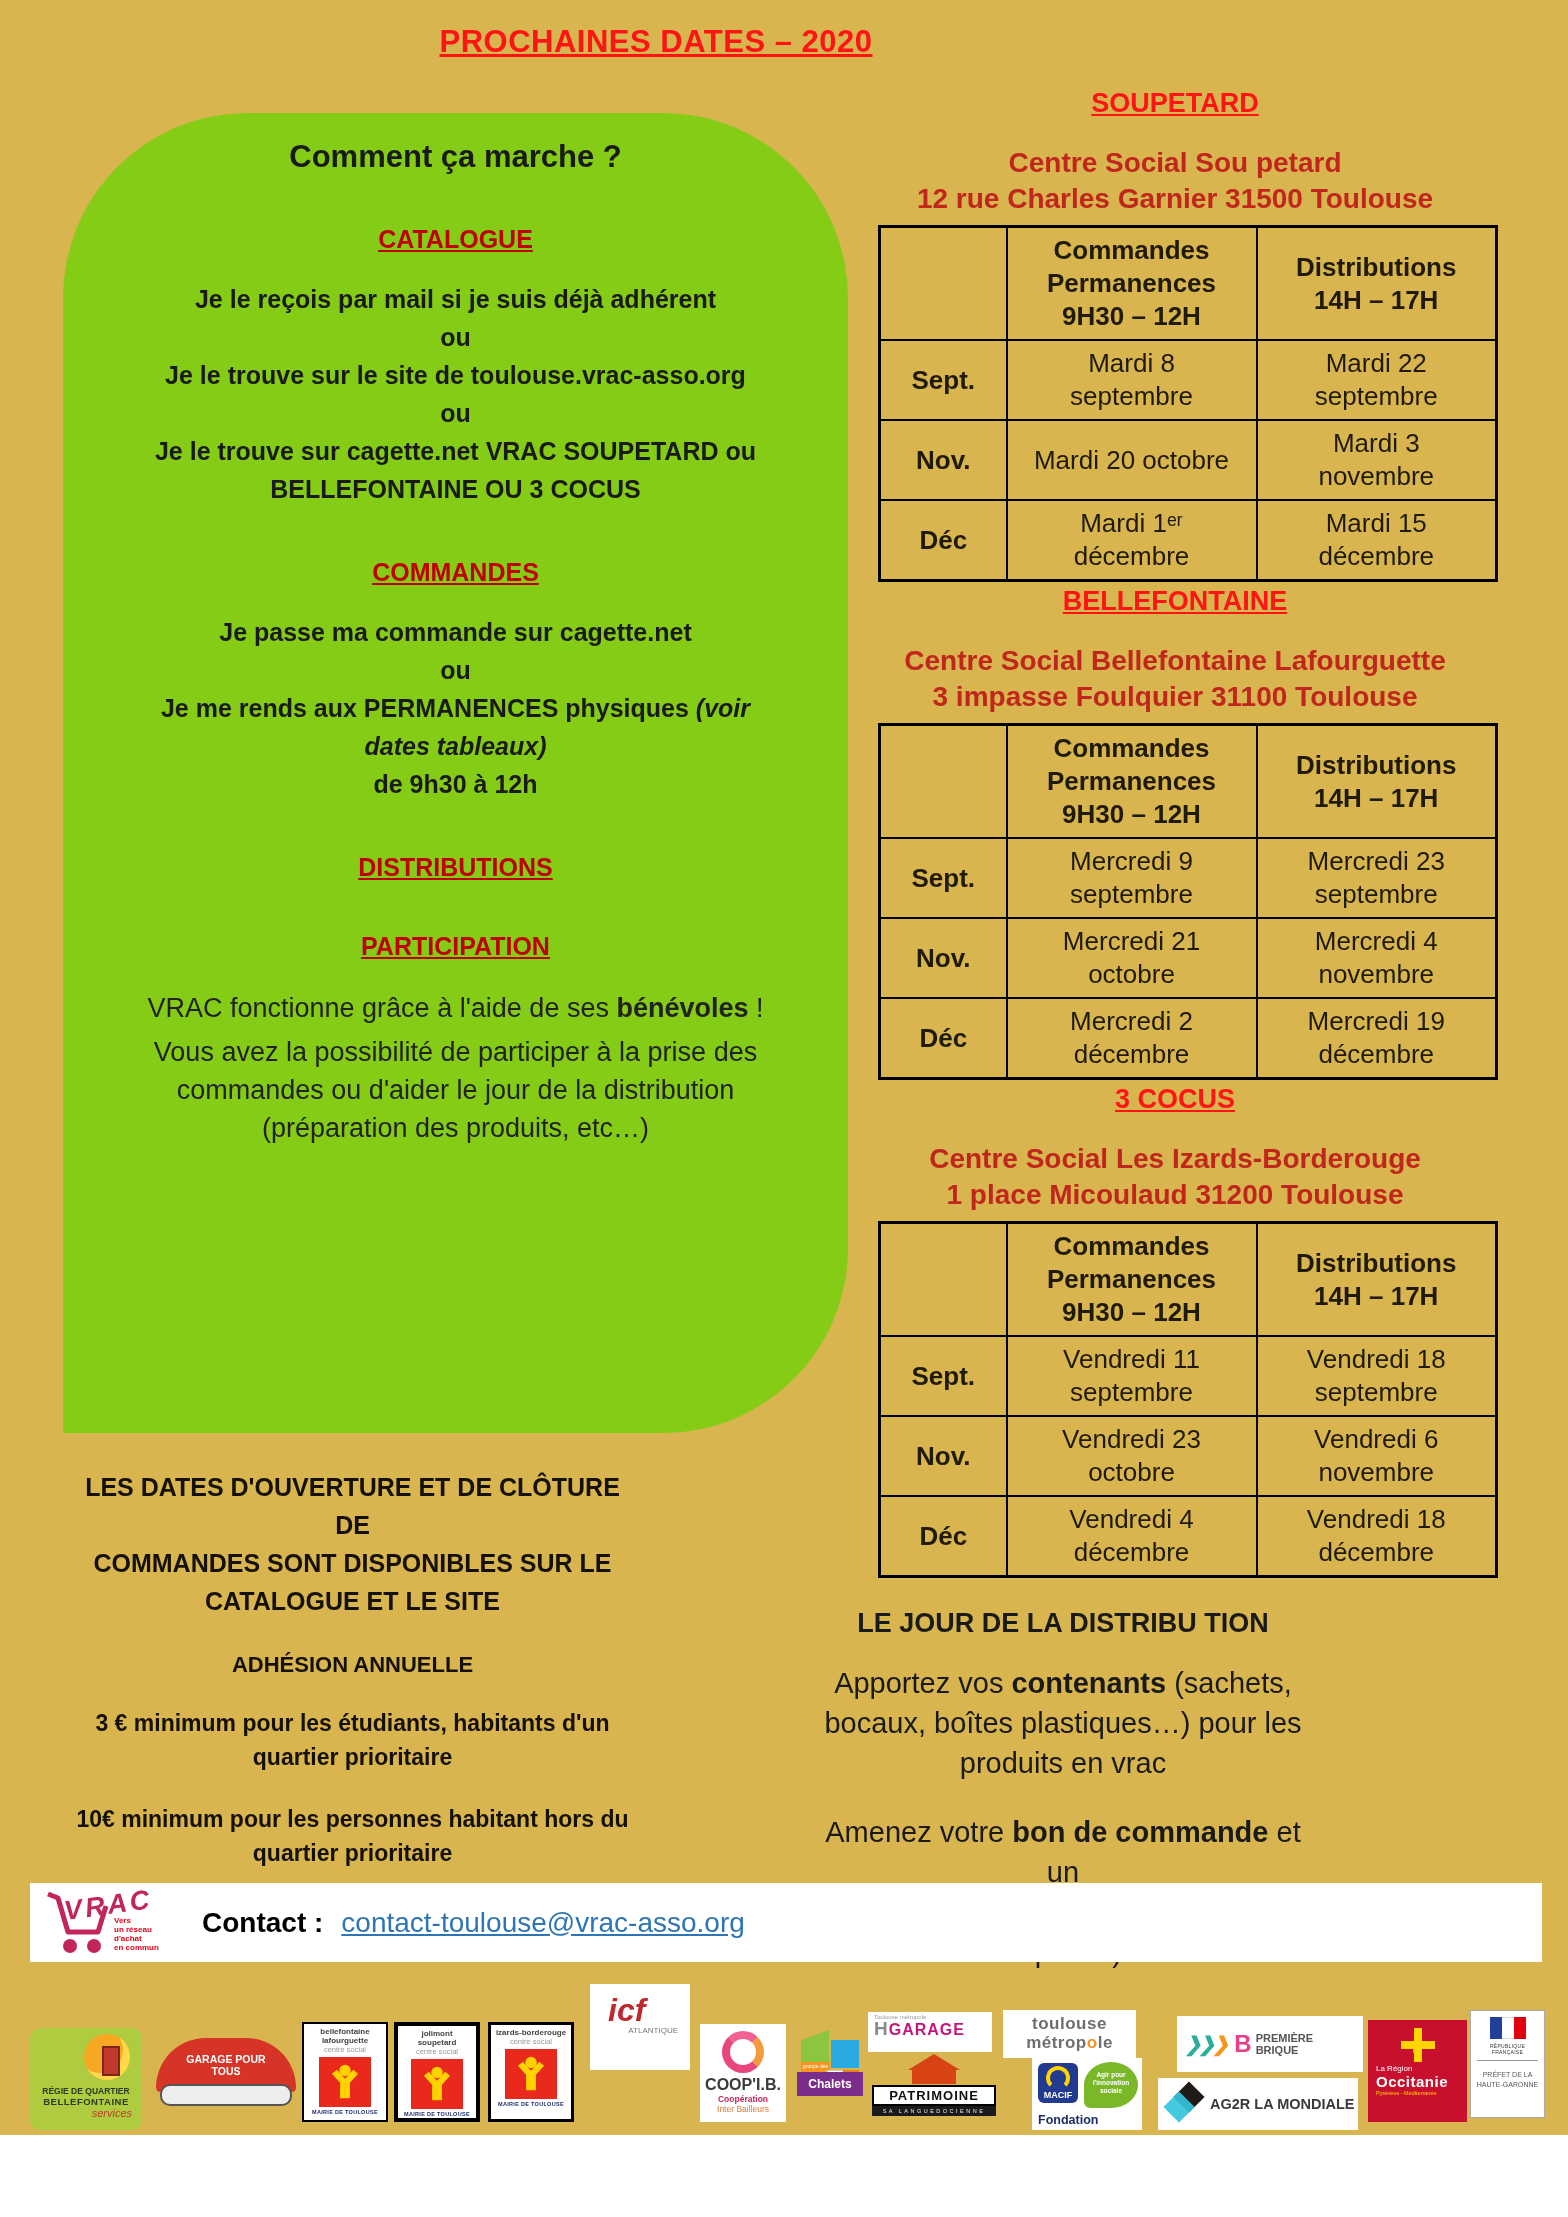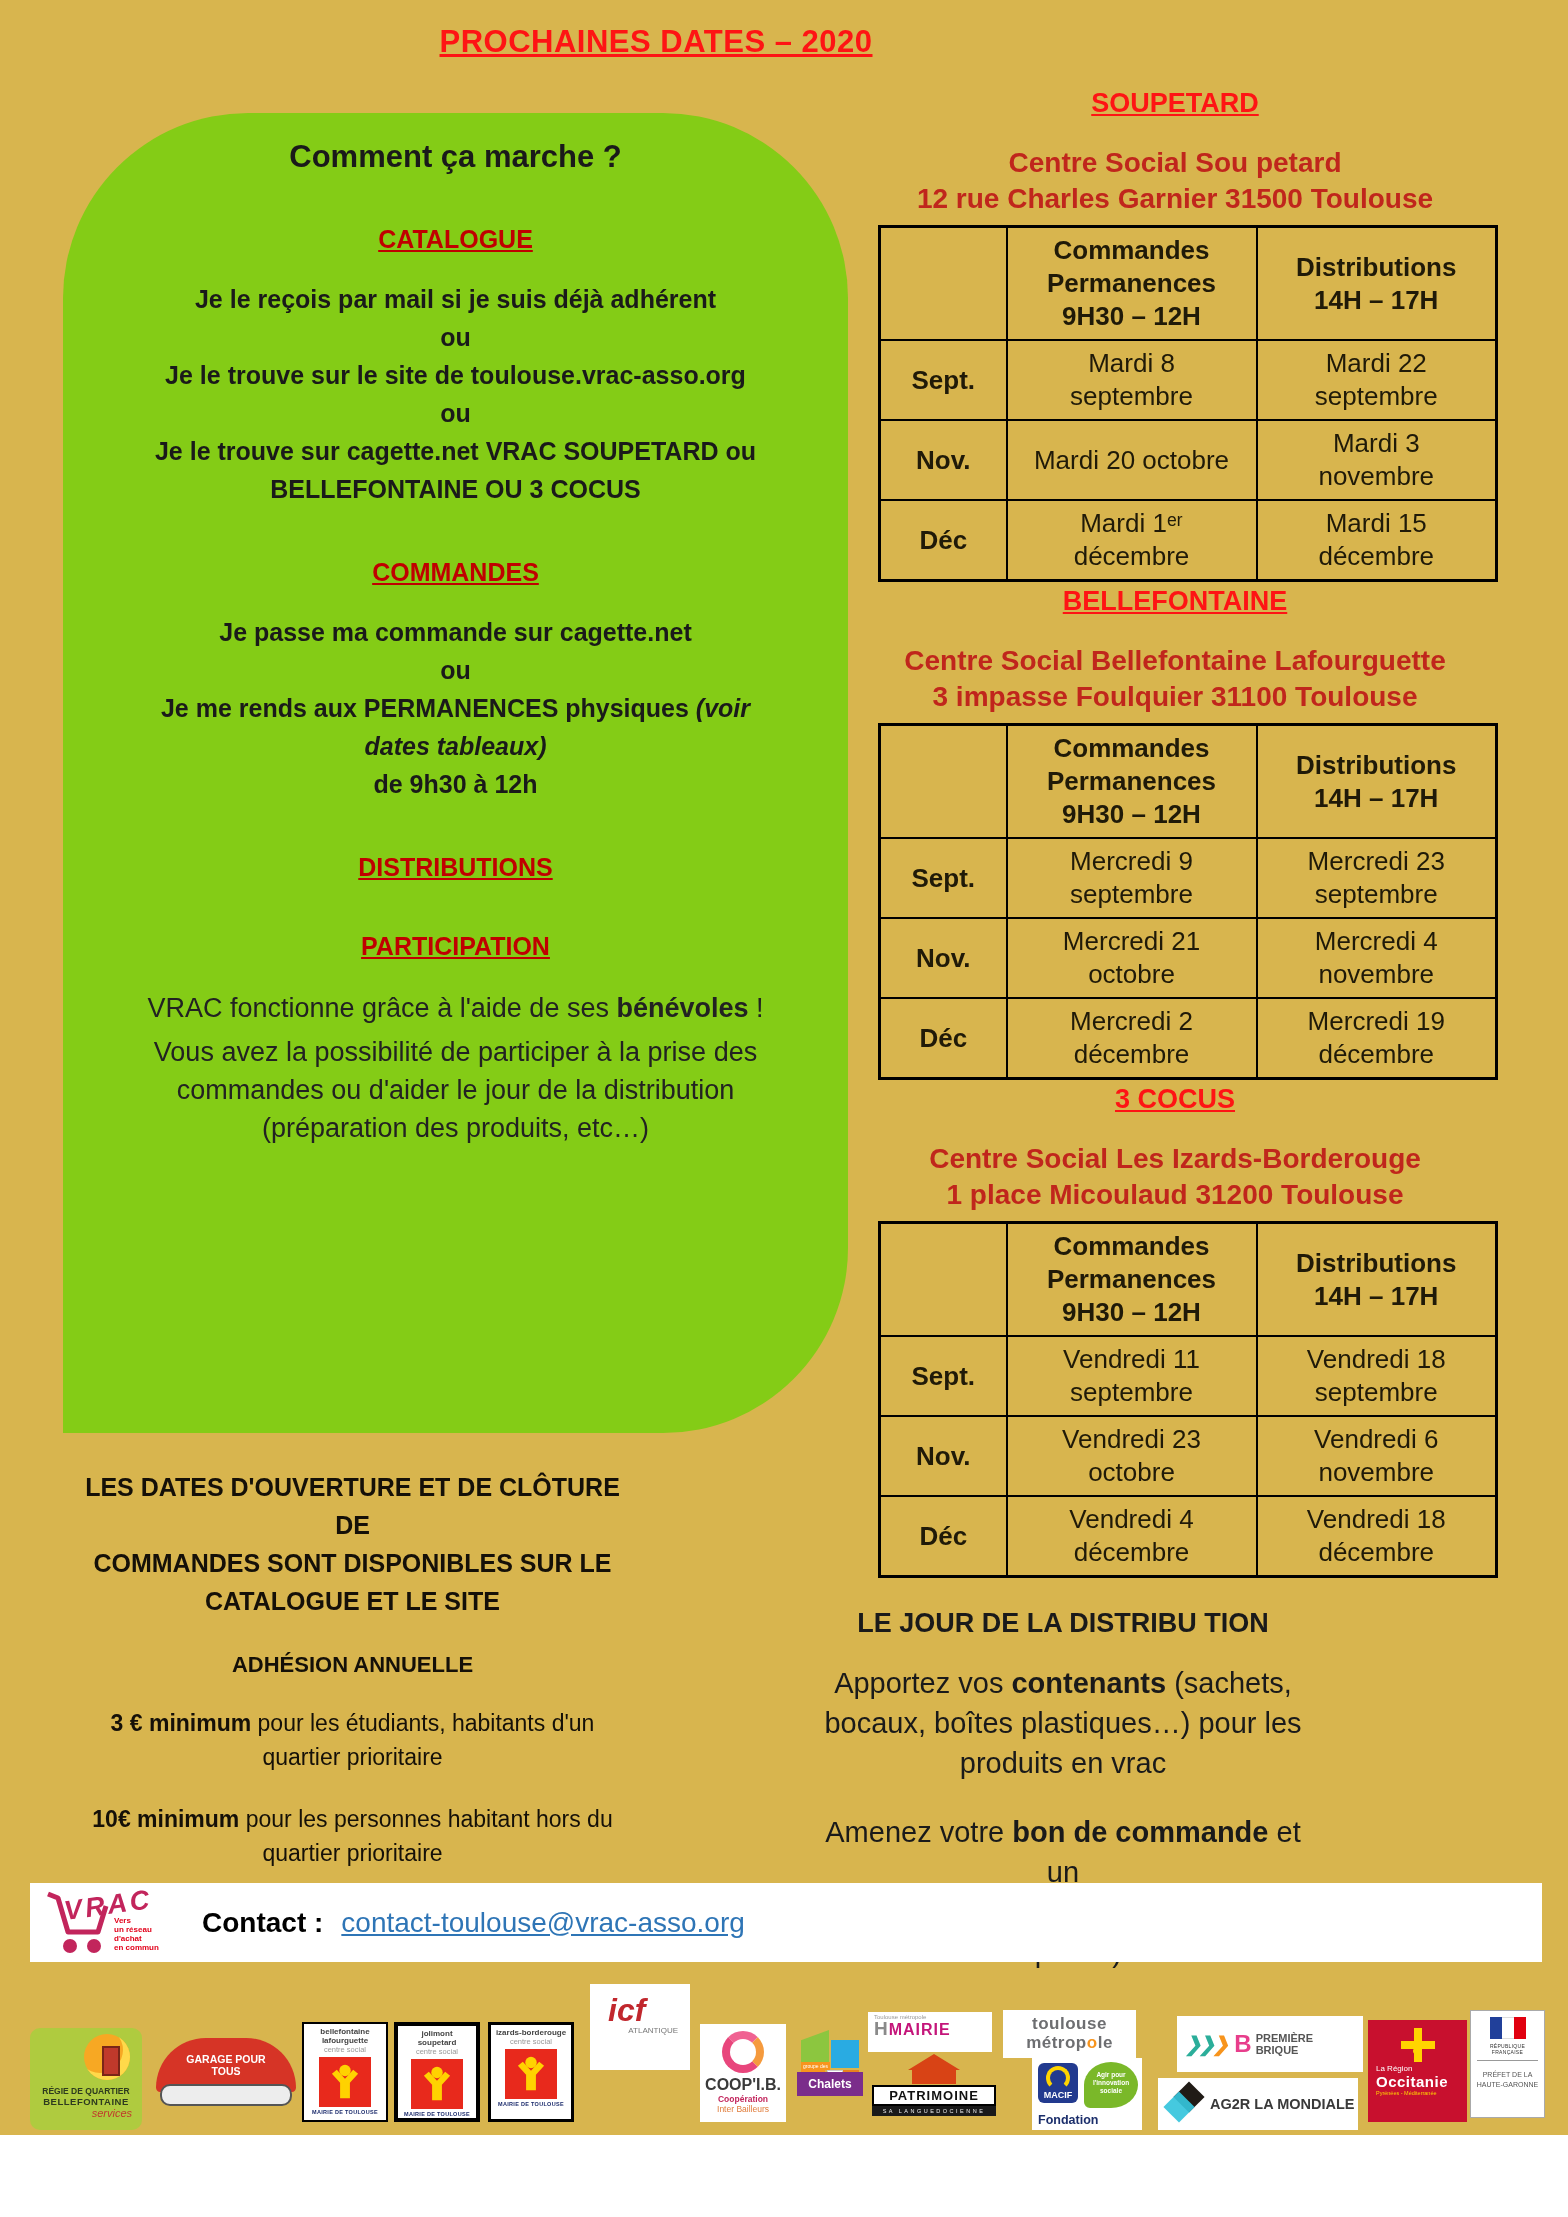--- a/index.html
+++ b/index.html
@@ -17,21 +17,21 @@
   .howto h1{margin:0;padding-top:26px;font-size:31px;font-weight:bold;}
   .sec{margin-top:50px;font-size:25px;font-weight:bold;color:#c00000;text-decoration:underline;}
   .howto p{margin:26px 30px 0;font-size:25px;font-weight:bold;line-height:38px;white-space:pre-line;}
   .howto p.reg{font-weight:normal;font-size:27px;color:#222;margin-top:28px;}
   .it{font-style:italic;}
 
   
   .left-bottom{position:absolute;left:70px;top:1468px;width:565px;text-align:center;color:#151008;}
   .lb-title{font-size:25px;font-weight:bold;line-height:38px;white-space:pre-line;}
   .lb-adh{margin-top:32px;font-size:22px;font-weight:bold;}
-  .lb-fee{margin-top:28px;font-size:23px;line-height:34px;white-space:pre-line;}
+  .lb-fee{margin-top:28px;font-size:23px;line-height:34px;white-space:pre-line;font-weight:bold;}
 
   
   .venue{position:absolute;left:855px;width:640px;text-align:center;}
   #venue-soupetard{top:88px;} #venue-bellefontaine{top:586px;} #venue-cocus{top:1084px;}
   .v-name{font-size:27px;font-weight:bold;color:#fe1414;text-decoration:underline;}
   .v-addr{margin-top:26px;font-size:28px;font-weight:bold;color:#c0261c;line-height:36px;}
   .vtable{margin:8px 0 0 23px;width:617px;border-collapse:collapse;table-layout:fixed;
     font-size:26px;color:#201a08;border:3px solid #000;}
   .vtable td{border:2.5px solid #000;text-align:center;vertical-align:middle;
     white-space:pre-line;padding:6px 4px;line-height:33px;}
@@ -434,21 +434,21 @@
         <div class="ch-b" style="left:4px;top:36px;width:24px;height:26px;background:#f7941d;"></div>
         <div class="ch-b" style="left:30px;top:40px;width:14px;height:22px;background:#ffffff;border:1px solid #ccc;"></div>
         <div class="ch-b" style="left:46px;top:40px;width:16px;height:22px;background:#e8821e;"></div>
         <div class="ch-gd">groupe des</div>
         <div class="ch-band">Chalets</div>
       </div>
     </div>
 
     <div class="partner" id="p-habitat">
       <div class="hab-small">Toulouse métropole</div>
-      <div class="hab-main"><span class="hab-h">H</span><span>MAIRIE</span></div>
+      <div class="hab-main"><span class="hab-h">H</span><span>GARAGE</span></div>
     </div>
 
     <div class="partner" id="p-patrimoine">
       <div class="pat-roof"></div>
       <div class="pat-body"></div>
       <div class="pat-name">PATRIMOINE</div>
       <div class="pat-sub">SA LANGUEDOCIENNE</div>
     </div>
 
     <div class="partner" id="p-metropole">

